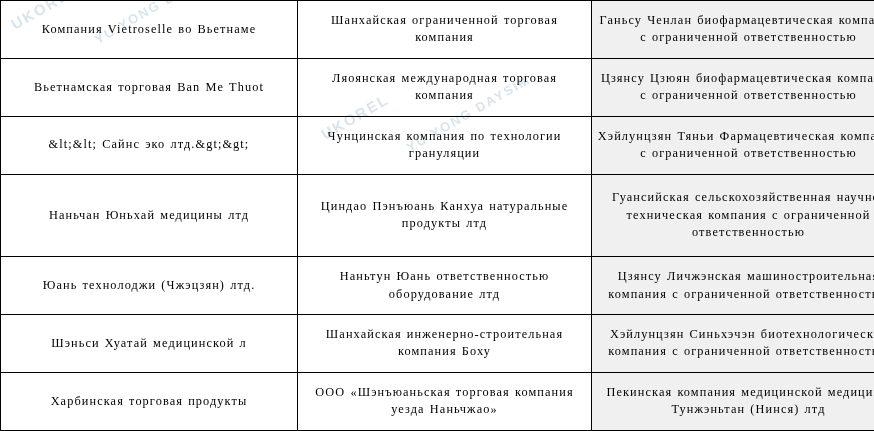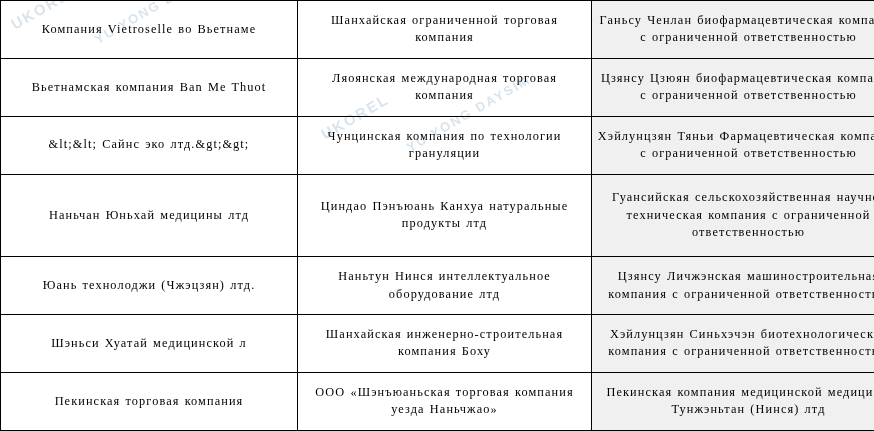--- a/index.html
+++ b/index.html
@@ -100,21 +100,21 @@
           </td>
         <td class="col1">
             <span class="cell-text">Шанхайская ограниченной торговая компания</span>
           </td>
         <td class="col2">
             <span class="cell-text">Ганьсу Ченлан биофармацевтическая компания с ограниченной ответственностью</span>
           </td>
       </tr>
       <tr>
         <td class="col0">
-            <span class="cell-text">Вьетнамская компания Ban Me Thuot</span>
+            <span class="cell-text">Вьетнамская торговая Ban Me Thuot</span>
           </td>
         <td class="col1">
             <span class="cell-text">Ляоянская международная торговая компания</span>
           </td>
         <td class="col2">
             <span class="cell-text">Цзянсу Цзюян биофармацевтическая компания с ограниченной ответственностью</span>
           </td>
       </tr>
       <tr>
         <td class="col0">
@@ -136,40 +136,40 @@
           </td>
         <td class="col2">
             <span class="cell-text">Гуансийская сельскохозяйственная научно-техническая компания с ограниченной ответственностью</span>
           </td>
       </tr>
       <tr>
         <td class="col0">
             <span class="cell-text">Юань технолоджи (Чжэцзян) лтд.</span>
           </td>
         <td class="col1">
-            <span class="cell-text">Наньтун Нинся интеллектуальное оборудование лтд</span>
+            <span class="cell-text">Наньтун Юань ответственностью оборудование лтд</span>
           </td>
         <td class="col2">
             <span class="cell-text">Цзянсу Личжэнская машиностроительная компания с ограниченной ответственностью</span>
           </td>
       </tr>
       <tr>
         <td class="col0">
             <span class="cell-text">Шэньси Хуатай медицинской л</span>
           </td>
         <td class="col1">
             <span class="cell-text">Шанхайская инженерно-строительная компания Боху</span>
           </td>
         <td class="col2">
             <span class="cell-text">Хэйлунцзян Синьхэчэн биотехнологическая компания с ограниченной ответственностью</span>
           </td>
       </tr>
       <tr>
         <td class="col0">
-            <span class="cell-text">Пекинская торговая компания</span>
+            <span class="cell-text">Харбинская торговая продукты</span>
           </td>
         <td class="col1">
             <span class="cell-text">ООО «Шэнъюаньская торговая компания уезда Наньчжао»</span>
           </td>
         <td class="col2">
             <span class="cell-text">Пекинская компания медицинской медицины Тунжэньтан (Нинся) лтд</span>
           </td>
       </tr>
     </tbody>
   </table>

